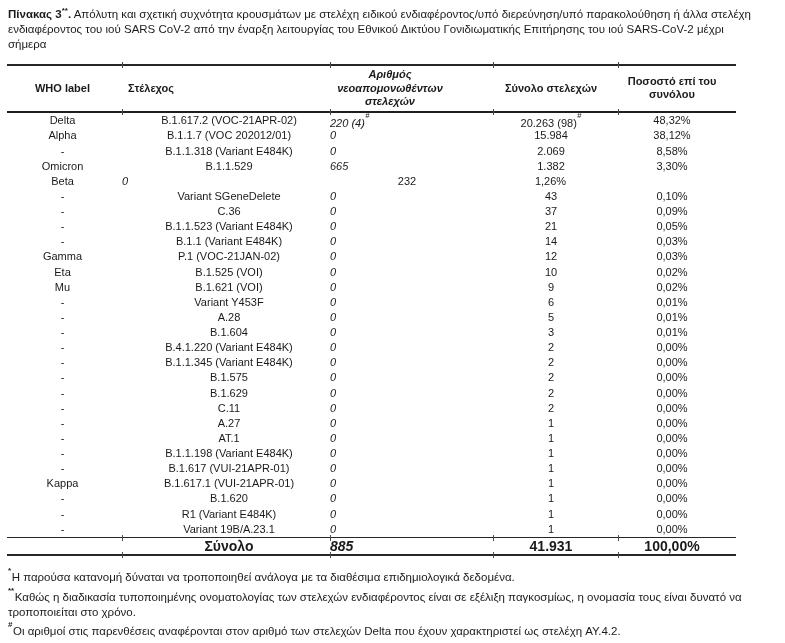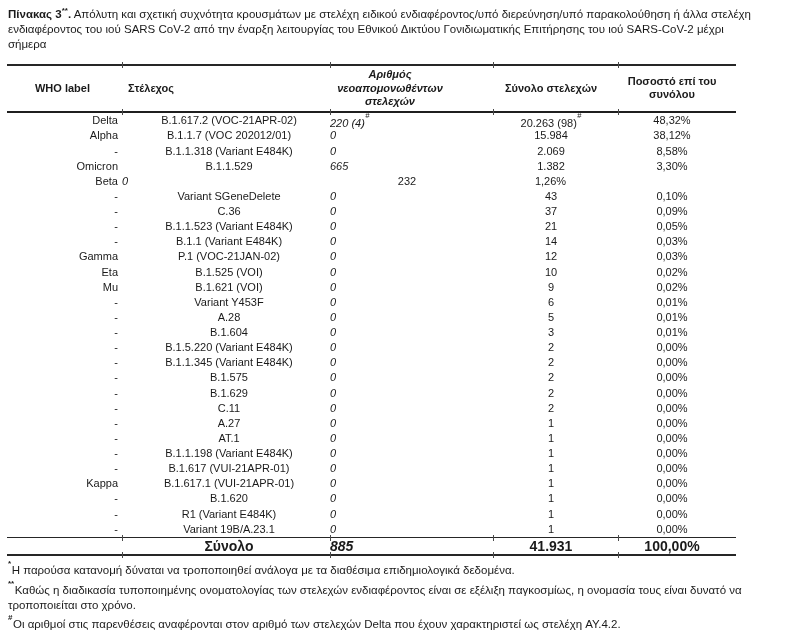--- a/index.html
+++ b/index.html
@@ -29,33 +29,33 @@
   .rule-top { height: 2px; margin-top: 1px; }
   .rule-thick { height: 2.5px; background: #1f1f1f; }
   .rule-thin { height: 1.5px; }
   .rule-bottom { height: 2px; }
   .tick { position: absolute; top: -2px; width: 1px; height: 6px; background: #4a4a4a; }
   .tick.t1 { left: 115px; } .tick.t2 { left: 323px; }
   .tick.t3 { left: 486px; } .tick.t4 { left: 611px; }
 
   .header-row { height: 45px; font-weight: bold; font-size: 11px; line-height: 13.5px; }
   .header-row .cell { display: flex; align-items: center; justify-content: center; text-align: center; height: 100%; }
-  .cell.c1 { padding-right: 4px; text-align: right; justify-content: center; }
+  .cell.c1 { padding-right: 4px; text-align: center; justify-content: center; }
   .cell.c2 { padding-left: 6px; text-align: center; justify-content: flex-start; }
   .cell.c3 { padding-right: 43px; justify-content: center; font-style: italic; }
   .cell.c4 { padding-right: 9px; text-align: center; justify-content: center; }
   .cell.c5 { padding-right: 10px; text-align: center; justify-content: center; }
 
   .data-row { height: 15.13px; font-size: 11px; line-height: 15.13px; }
   .data-row .cell { overflow: hidden; white-space: nowrap; }
   sup.ref { font-size: 7.5px; position: relative; top: -3.5px; margin-left: 0.5px; }
 
   .total-row { height: 16px; font-size: 14px; font-weight: bold; line-height: 16px; }
 
-  .footnotes { margin: 3px 0 0 8px; width: 757px; font-size: 11.5px; line-height: 15.4px; }
+  .footnotes { margin: 10px 0 0 8px; width: 757px; font-size: 11.5px; line-height: 15.4px; }
   .footnote { color: #1a1a1a; }
   .fn-marker { font-size: 8px; position: relative; top: -3px; font-weight: bold; margin-right: 0.5px; }
 </style>
 </head>
 <body>
 
 <p class="title"><b><span>Πίνακας 3</span><sup>**</sup><span>.</span></b><span> Απόλυτη και σχετική συχνότητα κρουσμάτων με στελέχη ειδικού ενδιαφέροντος/υπό διερεύνηση/υπό παρακολούθηση ή άλλα στελέχη ενδιαφέροντος του ιού SARS CoV-2 από την έναρξη λειτουργίας του Εθνικού Δικτύου Γονιδιωματικής Επιτήρησης του ιού SARS-CoV-2 μέχρι σήμερα</span></p>
 
 <div class="table-wrap">
 
@@ -196,21 +196,21 @@
   <div class="grid-row data-row">
     <div class="cell c1">-</div>
     <div class="cell c2">B.1.604</div>
     <div class="cell c3">0</div>
     <div class="cell c4">3</div>
     <div class="cell c5">0,01%</div>
   </div>
 
   <div class="grid-row data-row">
     <div class="cell c1">-</div>
-    <div class="cell c2">B.1.5.220 (Variant E484K)</div>
+    <div class="cell c2">B.4.1.220 (Variant E484K)</div>
     <div class="cell c3">0</div>
     <div class="cell c4">2</div>
     <div class="cell c5">0,00%</div>
   </div>
 
   <div class="grid-row data-row">
     <div class="cell c1">-</div>
     <div class="cell c2">B.1.1.345 (Variant E484K)</div>
     <div class="cell c3">0</div>
     <div class="cell c4">2</div>

